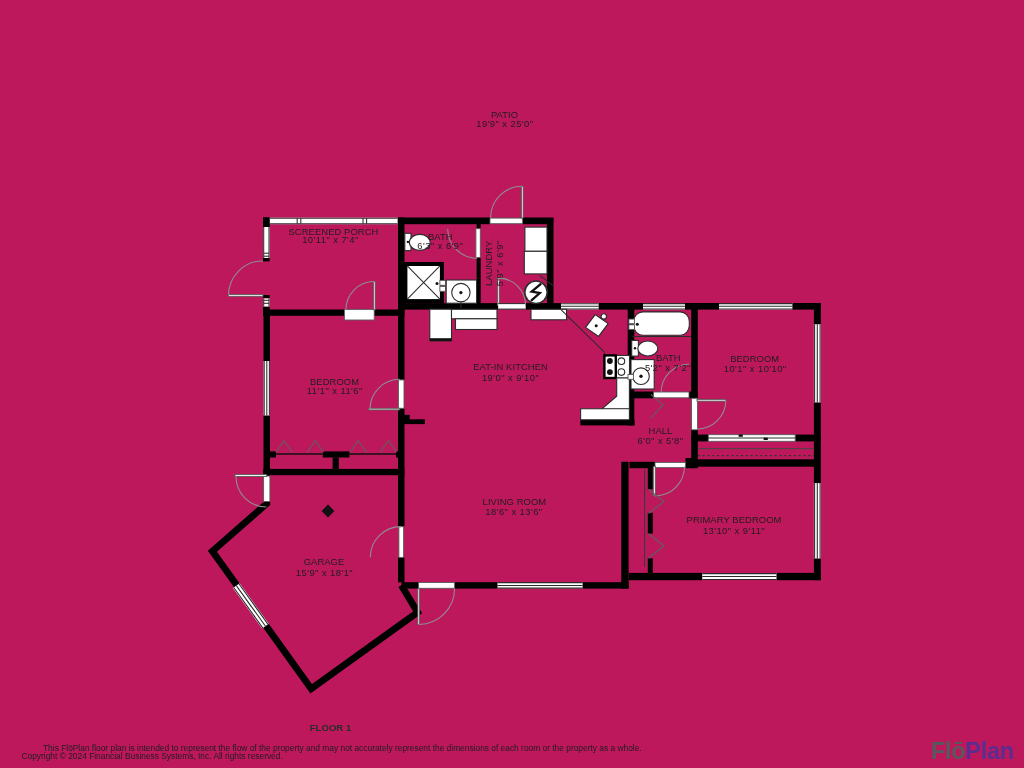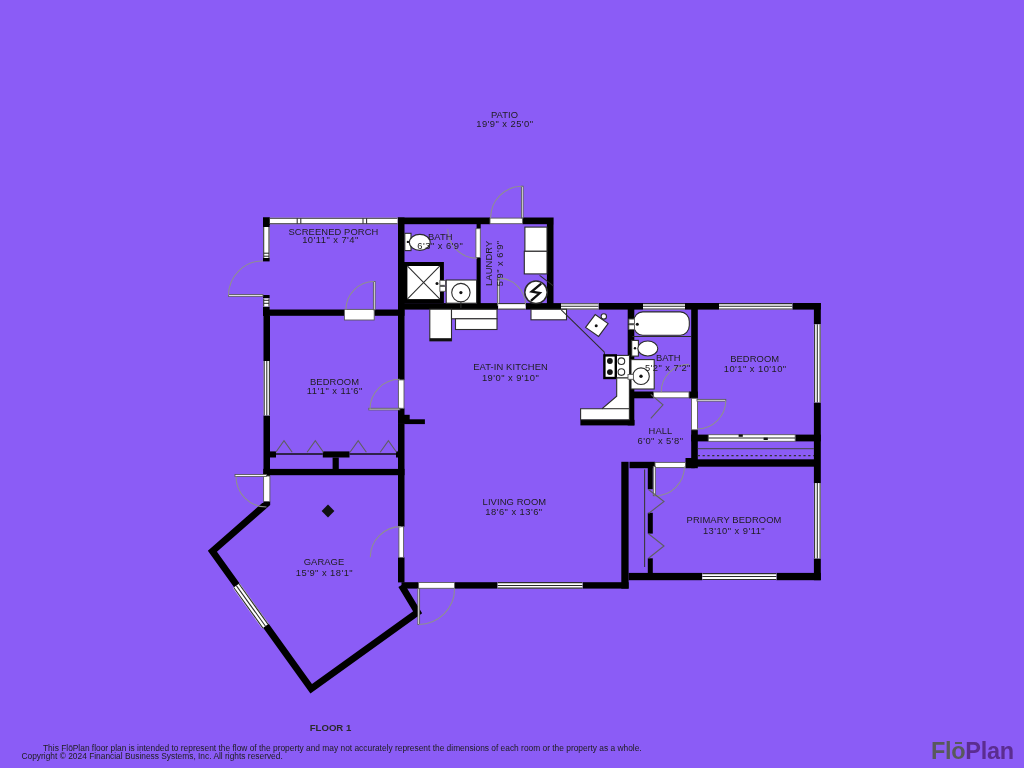--- a/index.html
+++ b/index.html
@@ -1,16 +1,16 @@
 <!DOCTYPE html>
 <html><head>
 <meta charset="utf-8">
 <style>
   html,body{margin:0;padding:0;background:#fff;}
-  #page{position:relative;width:1024px;height:768px;background:#8b5cf6;overflow:hidden;}
+  #page{position:relative;width:1024px;height:768px;background:#be185d;overflow:hidden;}
   svg{position:absolute;left:0;top:0;}
   text{font-family:"Liberation Sans",sans-serif;fill:#1d1d1d;}
   .lbl{font-size:9.4px;letter-spacing:0.1px;}
   .dim{font-size:9.4px;letter-spacing:0.45px;}
   .arc{fill:none;stroke:#8f8f8f;stroke-width:1.05;}
   .thin{fill:none;stroke:#2c2c2c;stroke-width:1.05;}
   .fix{fill:#fff;stroke:#2c2c2c;stroke-width:1.1;}
   .leaf{fill:#fff;stroke:#5a5a5a;stroke-width:0.9;}
   .chev{fill:none;stroke:#5f5f5f;stroke-width:1.1;}
 </style>

